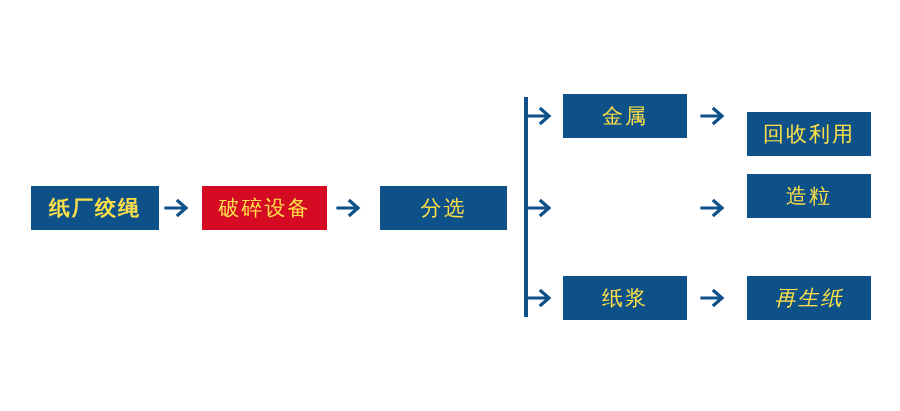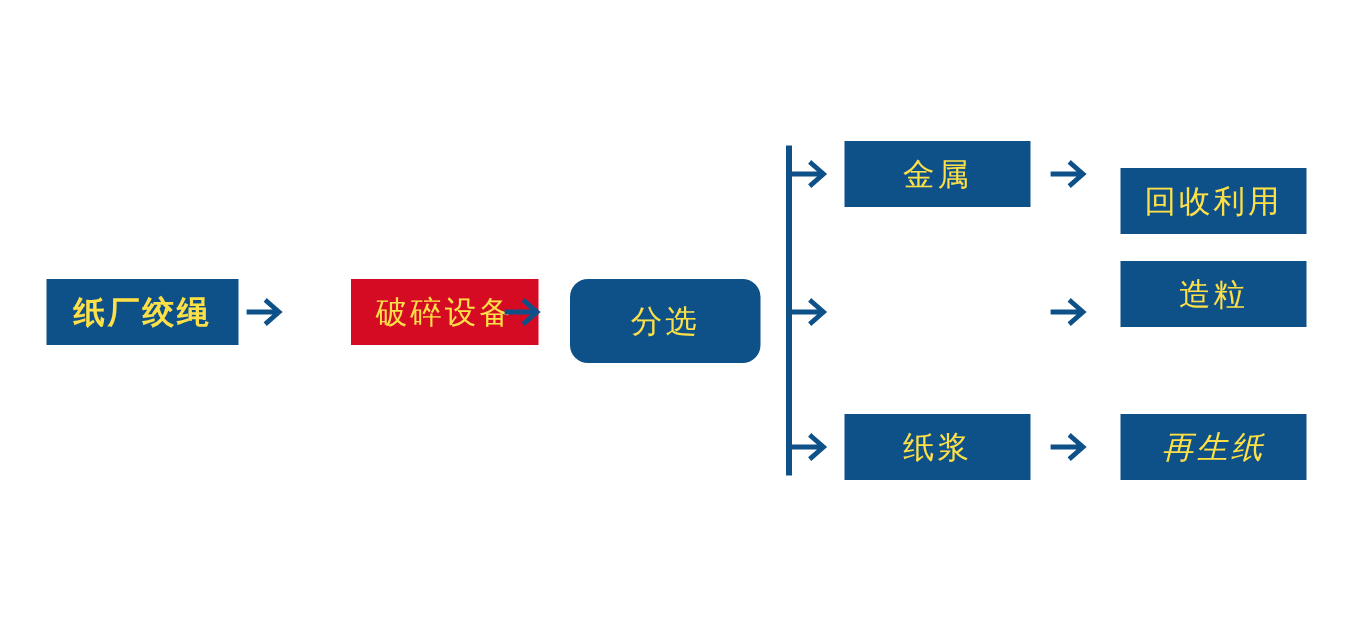--- a/index.html
+++ b/index.html
@@ -52,29 +52,29 @@
 <div id="canvas">
 
   <div class="node blue" style="left:31px; top:186px; width:128px; height:44px;font-weight:bold;">纸厂绞绳</div>
 
   <span class="arrow" style="left:164px; top:196px; width:28px; height:24px;">
     <svg width="28" height="24" viewBox="0 0 28 24">
       <path d="M2 12 H21 M14 5 L22 12 L14 19" fill="none" stroke="#0e5189" stroke-width="3.2" stroke-linecap="square" stroke-linejoin="miter"></path>
     </svg>
   </span>
 
-  <div class="node red" style="left:202px; top:186px; width:125px; height:44px;margin-left:32px;">破碎设备</div>
+  <div class="node red" style="left:202px; top:186px; width:125px; height:44px;">破碎设备</div>
 
   <span class="arrow" style="left:336px; top:196px; width:28px; height:24px;">
     <svg width="28" height="24" viewBox="0 0 28 24">
       <path d="M2 12 H21 M14 5 L22 12 L14 19" fill="none" stroke="#0e5189" stroke-width="3.2" stroke-linecap="square" stroke-linejoin="miter"></path>
     </svg>
   </span>
 
-  <div class="node blue" style="left:380px; top:186px; width:127px; height:56px;border-radius:12px;">分选</div>
+  <div class="node blue" style="left:380px; top:186px; width:127px; height:44px;">分选</div>
 
   <div class="trunk" style="left:524px; top:97px; width:4px; height:220px;"></div>
 
   <span class="arrow" style="left:526px; top:104px; width:30px; height:24px;">
     <svg width="30" height="24" viewBox="0 0 30 24">
       <path d="M0 12 H22 M15 5 L23 12 L15 19" fill="none" stroke="#0e5189" stroke-width="3.2" stroke-linecap="square" stroke-linejoin="miter"></path>
     </svg>
   </span>
 
   <div class="node blue" style="left:563px; top:94px; width:124px; height:44px;">金属</div>

